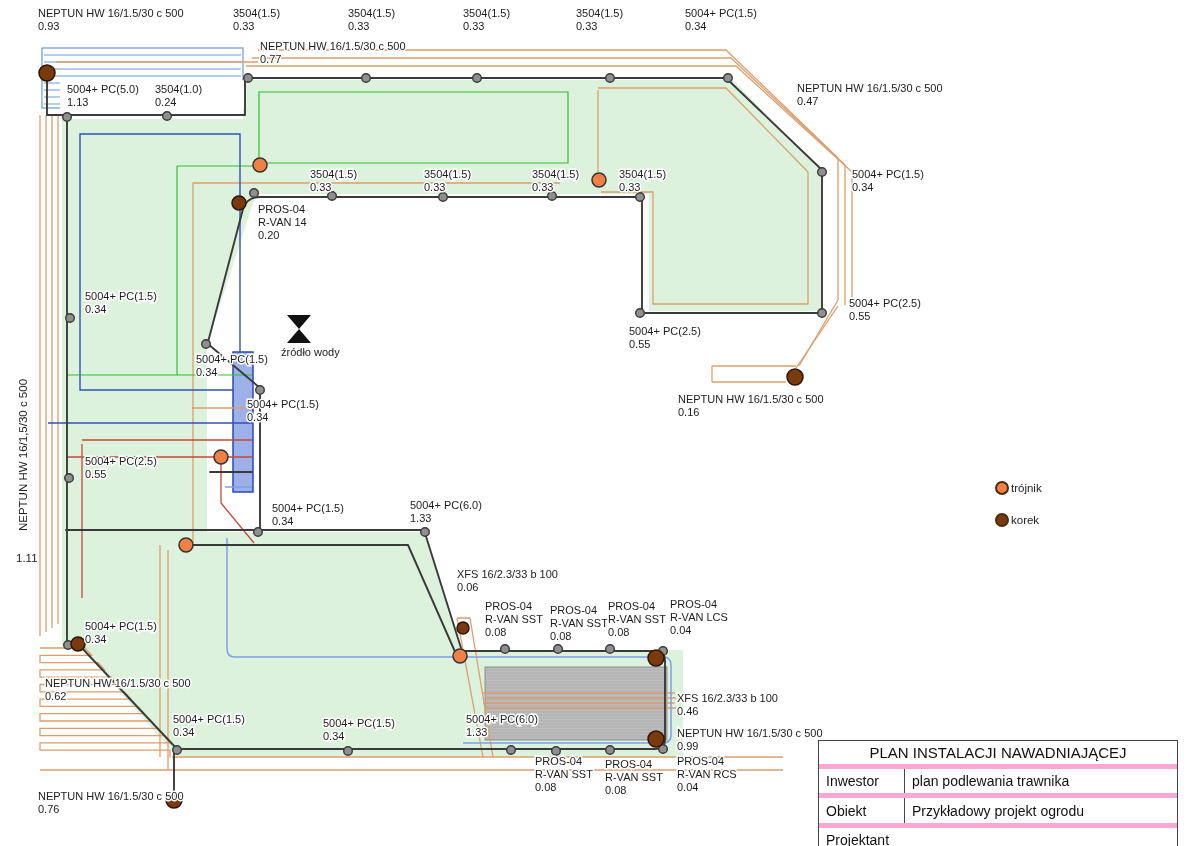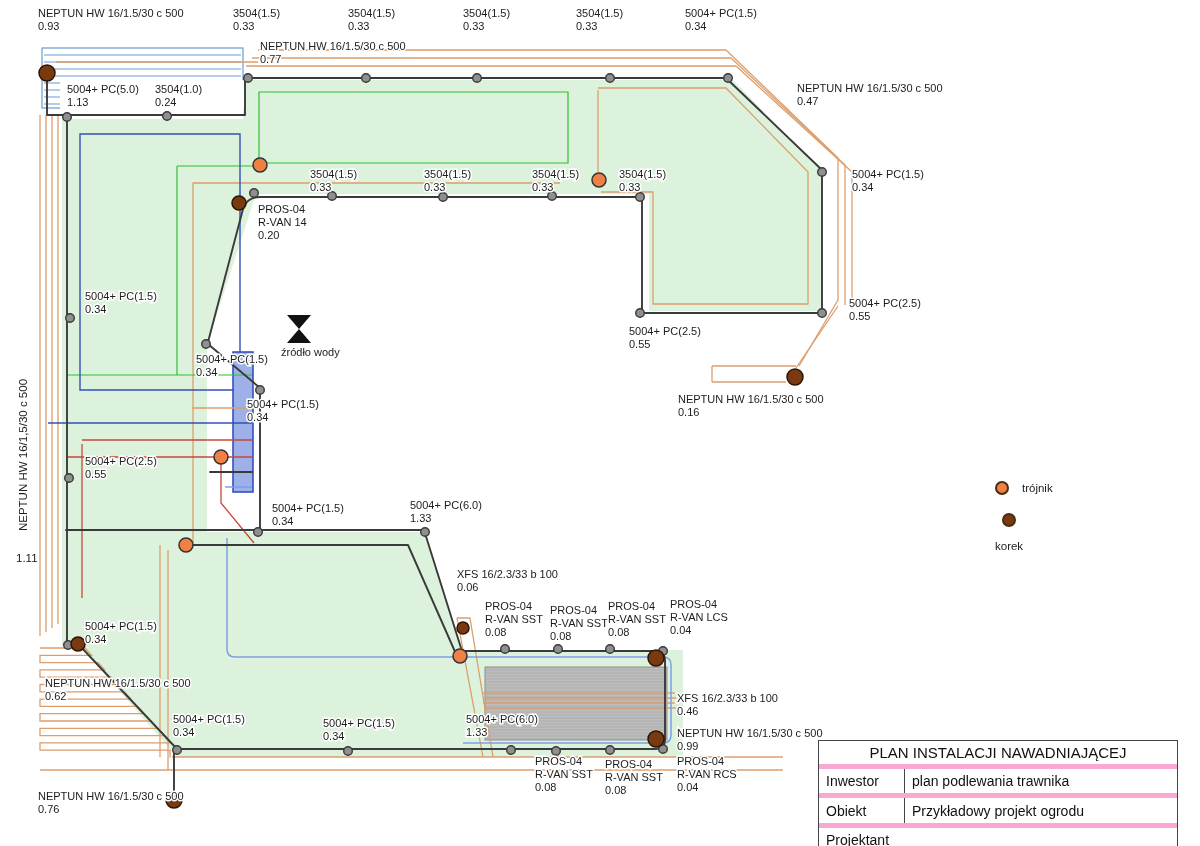--- a/index.html
+++ b/index.html
@@ -3,21 +3,21 @@
 <meta charset="utf-8">
 <style>
   html,body{margin:0;padding:0;background:#fff;}
   #stage{position:relative;width:1200px;height:846px;background:#fff;overflow:hidden;
          font-family:"Liberation Sans",sans-serif;}
   svg{position:absolute;left:0;top:0;}
   .lbl{font:11px "Liberation Sans",sans-serif;fill:#1c1c1c;stroke:#ffffff;stroke-width:3px;
        paint-order:stroke;letter-spacing:0;}
   .vlbl{font:11.5px "Liberation Sans",sans-serif;fill:#1c1c1c;}
   
-  .legend-item{position:absolute;display:flex;align-items:center;gap:13px;}
+  .legend-item{position:absolute;display:flex;align-items:center;gap:2px;}
   .legend-dot{width:14px;height:14px;border-radius:50%;border:2px solid #4a2c10;box-sizing:border-box;}
   .legend-txt{font-size:11.5px;color:#1c1c1c;}
   
   #titleblock{position:absolute;left:818px;top:740px;width:360px;height:150px;
       border:1px solid #444;box-sizing:border-box;background:#fff;font-size:14px;color:#111;}
   #titleblock .row{display:flex;border-top:5px solid #f9a8d4;box-sizing:border-box;}
   #titleblock .hdr{height:23px;display:flex;align-items:center;justify-content:center;
       font-size:15px;border-top:none;}
   #titleblock .cell{display:flex;align-items:center;padding:0 7px;box-sizing:border-box;
       border-left:1px solid #444;white-space:nowrap;overflow:hidden;}
@@ -229,21 +229,21 @@
         <text x="605" y="768" class="lbl"><tspan x="605" dy="0">PROS-04</tspan><tspan x="605" dy="13">R-VAN SST</tspan><tspan x="605" dy="13">0.08</tspan></text>
         <text x="677" y="765" class="lbl"><tspan x="677" dy="0">PROS-04</tspan><tspan x="677" dy="13">R-VAN RCS</tspan><tspan x="677" dy="13">0.04</tspan></text>
         <text x="38" y="800" class="lbl"><tspan x="38" dy="0">NEPTUN HW 16/1.5/30 c 500</tspan><tspan x="38" dy="13">0.76</tspan></text>
       </g>
   </svg>
 
   <div class="legend-item" style="left:995px;top:481px;">
     <span class="legend-dot" style="background:#f08044;"></span>
     <span class="legend-txt">trójnik</span>
   </div>
-  <div class="legend-item" style="left:995px;top:513px;flex-direction:column;">
+  <div class="legend-item" style="left:995px;top:513px;">
     <span class="legend-dot" style="background:#7a3a10;"></span>
     <span class="legend-txt">korek</span>
   </div>
 
   <div id="titleblock">
     <div class="row hdr">PLAN INSTALACJI NAWADNIAJĄCEJ</div>
     <div class="row r1">
       <div class="cell lblcol">Inwestor</div>
       <div class="cell valcol">plan podlewania trawnika</div>
     </div>

